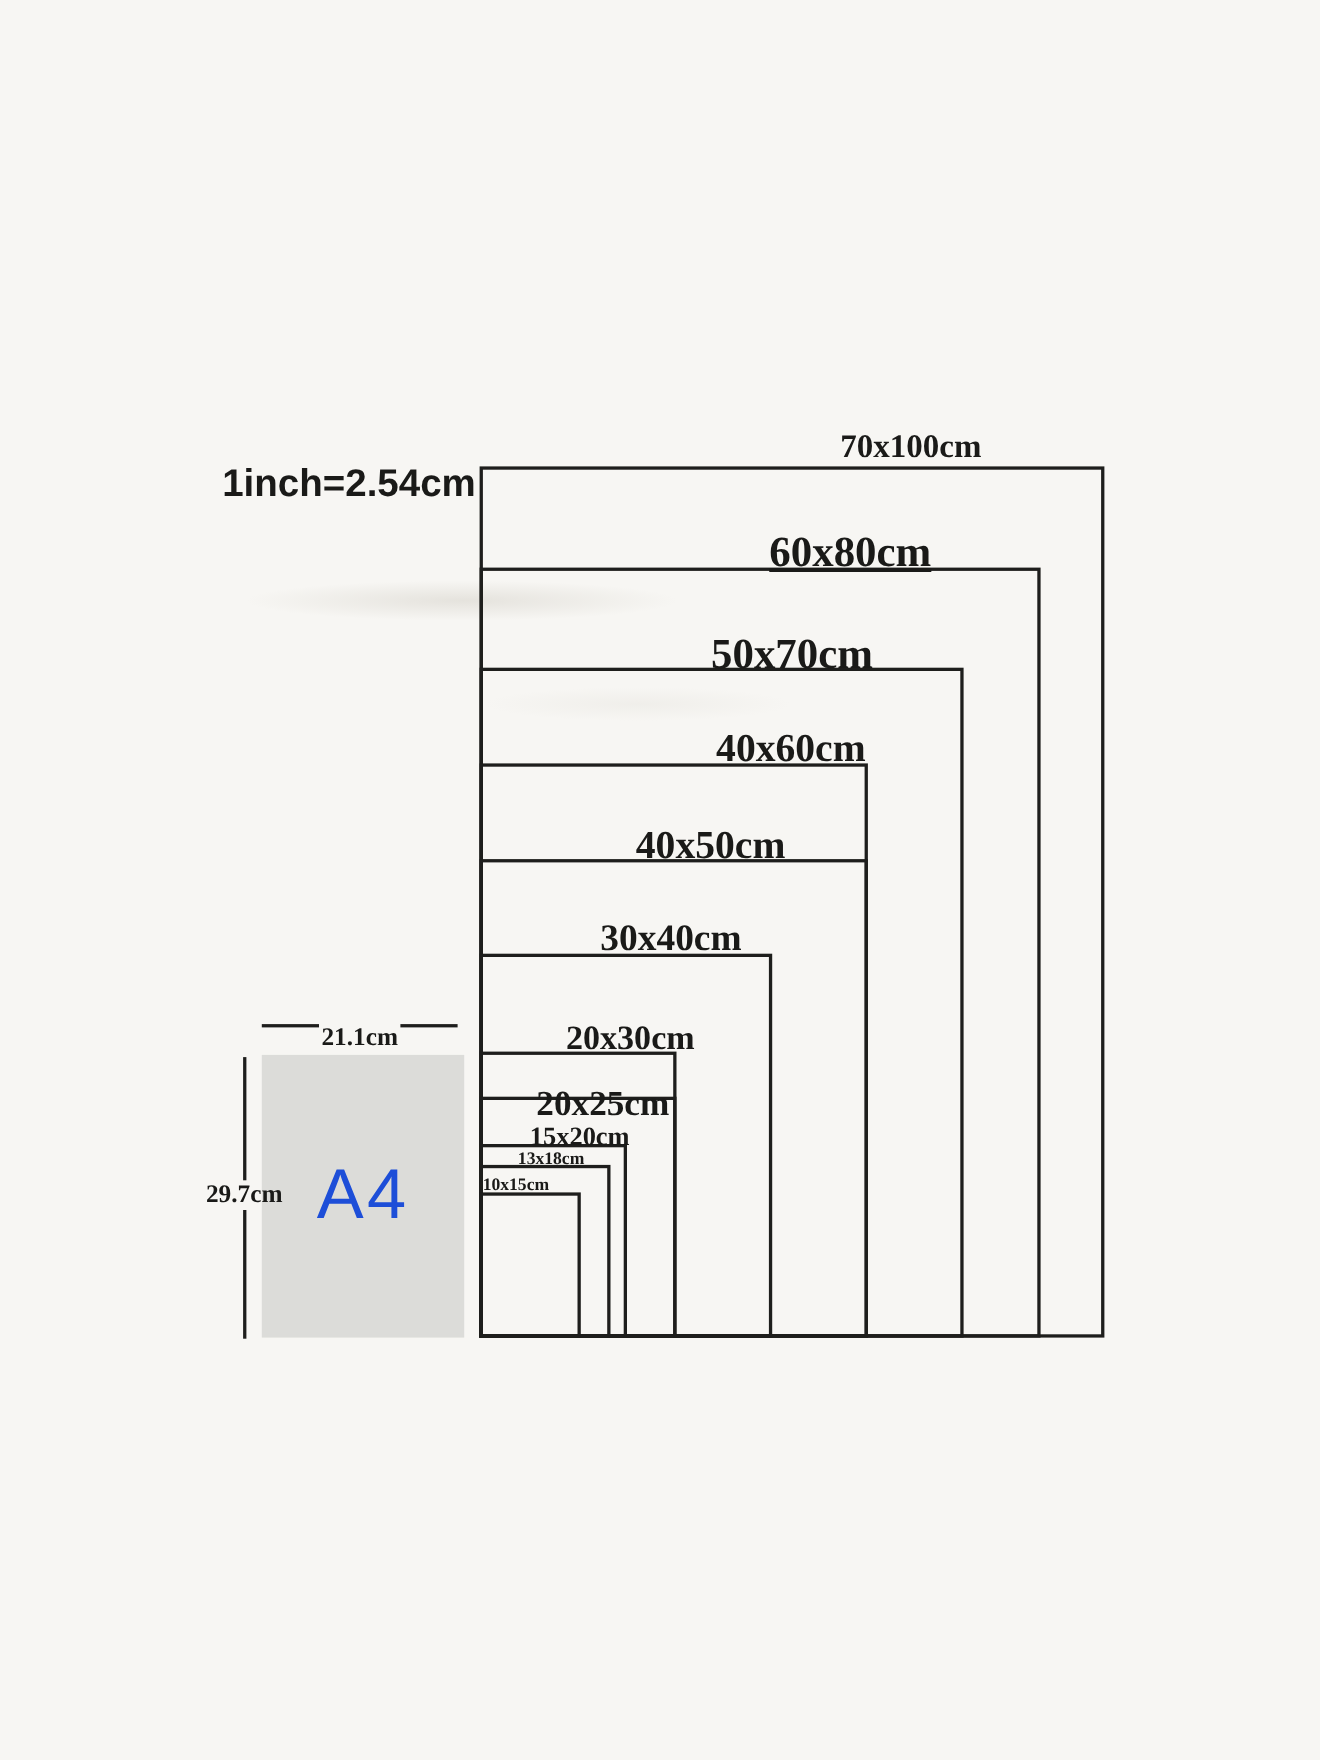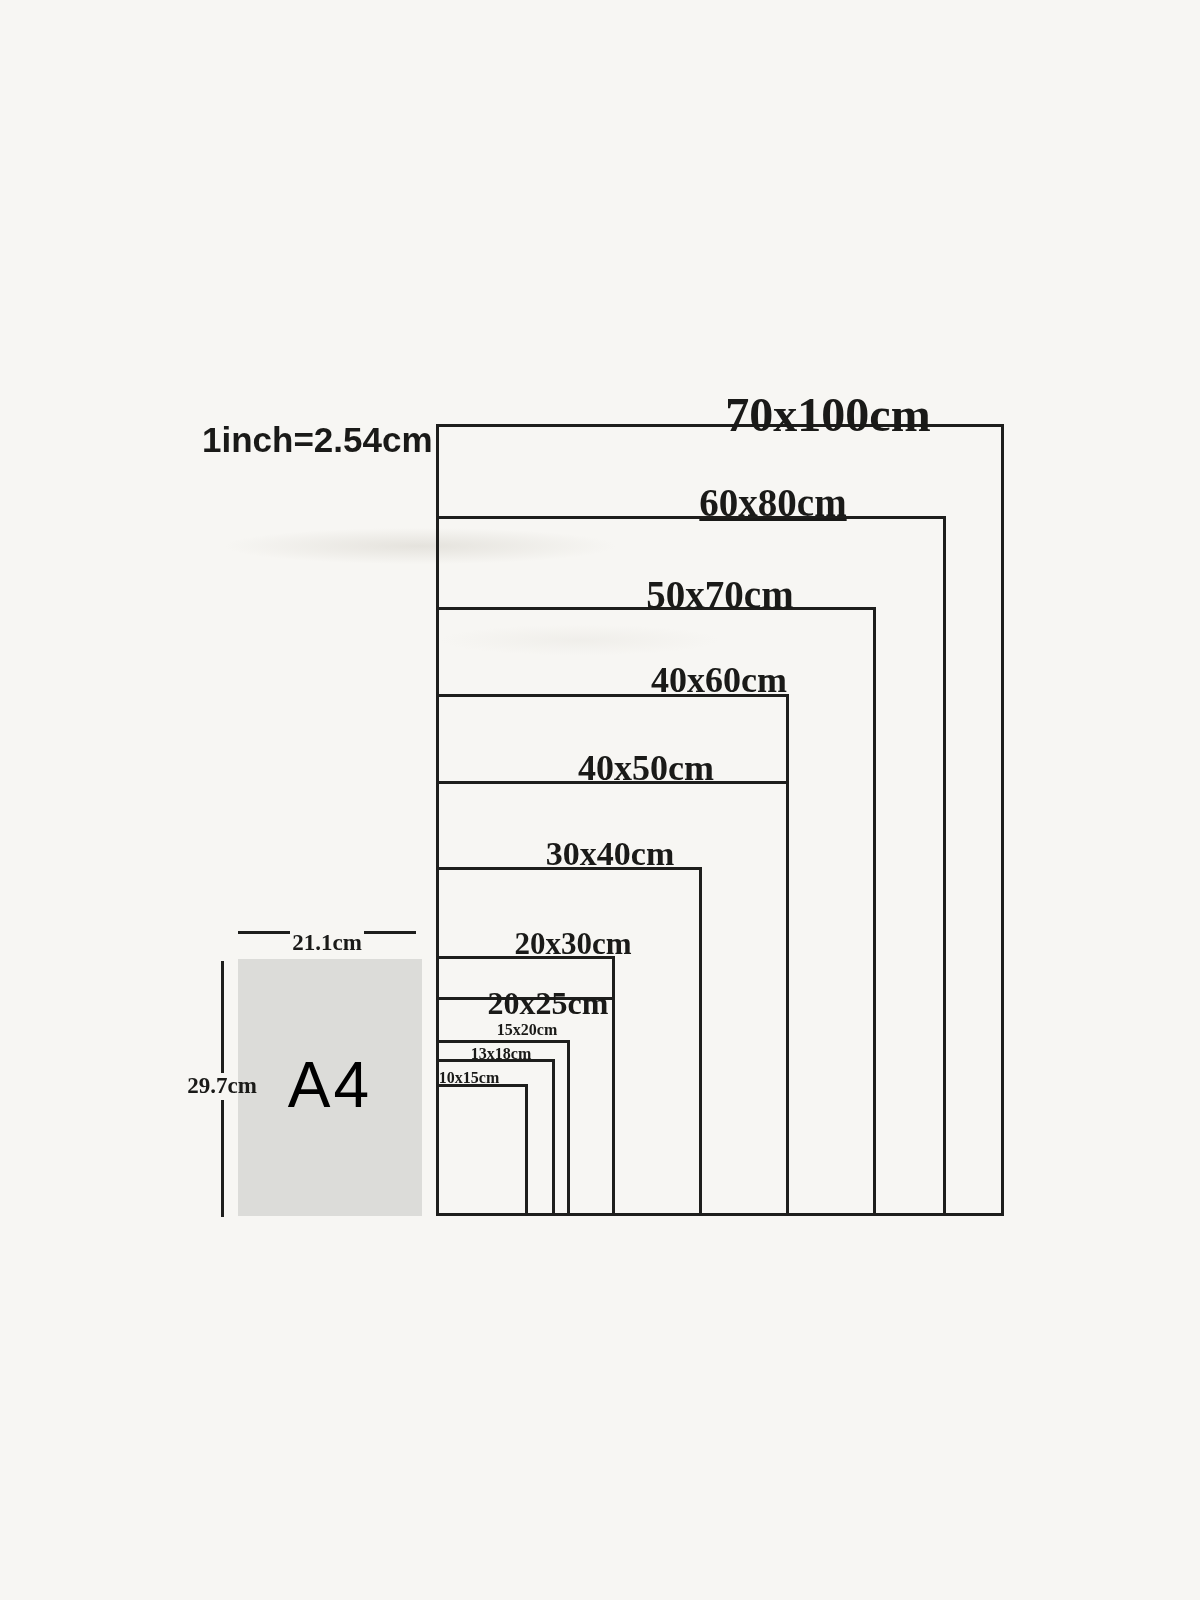--- a/index.html
+++ b/index.html
@@ -41,42 +41,42 @@
   .r-15x20  { left:436px; top:1040px; width:134px; height:176px; }
   .r-13x18  { left:436px; top:1059px; width:119px; height:157px; }
   .r-10x15  { left:436px; top:1084px; width:92px;  height:132px; }
 
   
   .slabel {
     position:absolute; transform:translateX(-50%);
     font-weight:700; line-height:1; white-space:nowrap;
     color:var(--c-text,#1a1a18);
   }
-  .l-70x100 { left:828px; top:391px;  font-size:48px; }
+  .l-70x100 { left:828px; top:391px;  font-size:30px; }
   .l-60x80  { left:773px; top:483px;  font-size:39px;text-decoration:underline; }
   .l-50x70  { left:720px; top:575px;  font-size:39px; }
   .l-40x60  { left:675px; top:662px;  font-size:36px;margin-left:44px; }
   .l-40x50  { left:646px; top:750px;  font-size:36px; }
   .l-30x40  { left:610px; top:837px;  font-size:34px; }
   .l-20x30  { left:573px; top:928px;  font-size:31px; }
   .l-20x25  { left:548px; top:975px;  font-size:32px;margin-top:12px; }
-  .l-15x20  { left:527px; top:1022px; font-size:16px; }
+  .l-15x20  { left:527px; top:1022px; font-size:24px; }
   .l-13x18  { left:501px; top:1046px; font-size:16px; }
   .l-10x15  { left:469px; top:1070px; font-size:16px; }
 
   
   .a4-box {
     position:absolute; left:238px; top:959px; width:184px; height:257px;
     background:var(--c-a4_fill,#dcdcd9);
     display:flex; align-items:center; justify-content:center;
   }
   .a4-text {
     font-family:"Liberation Sans","DejaVu Sans",sans-serif;
     font-weight:200; font-size:64px; letter-spacing:3px;
-    color:#000000; line-height:1; margin-top:-6px;
+    color:#1d4ed8; line-height:1; margin-top:-6px;
   }
 
   
   .dim-h {
     position:absolute; left:238px; top:931px; width:178px; height:26px;
     display:flex; align-items:flex-start;
   }
   .dim-seg { flex:1; height:3px; background:var(--c-line,#1e1e1c); }
   .dim-text {
     font-weight:700; font-size:23px; line-height:1;

